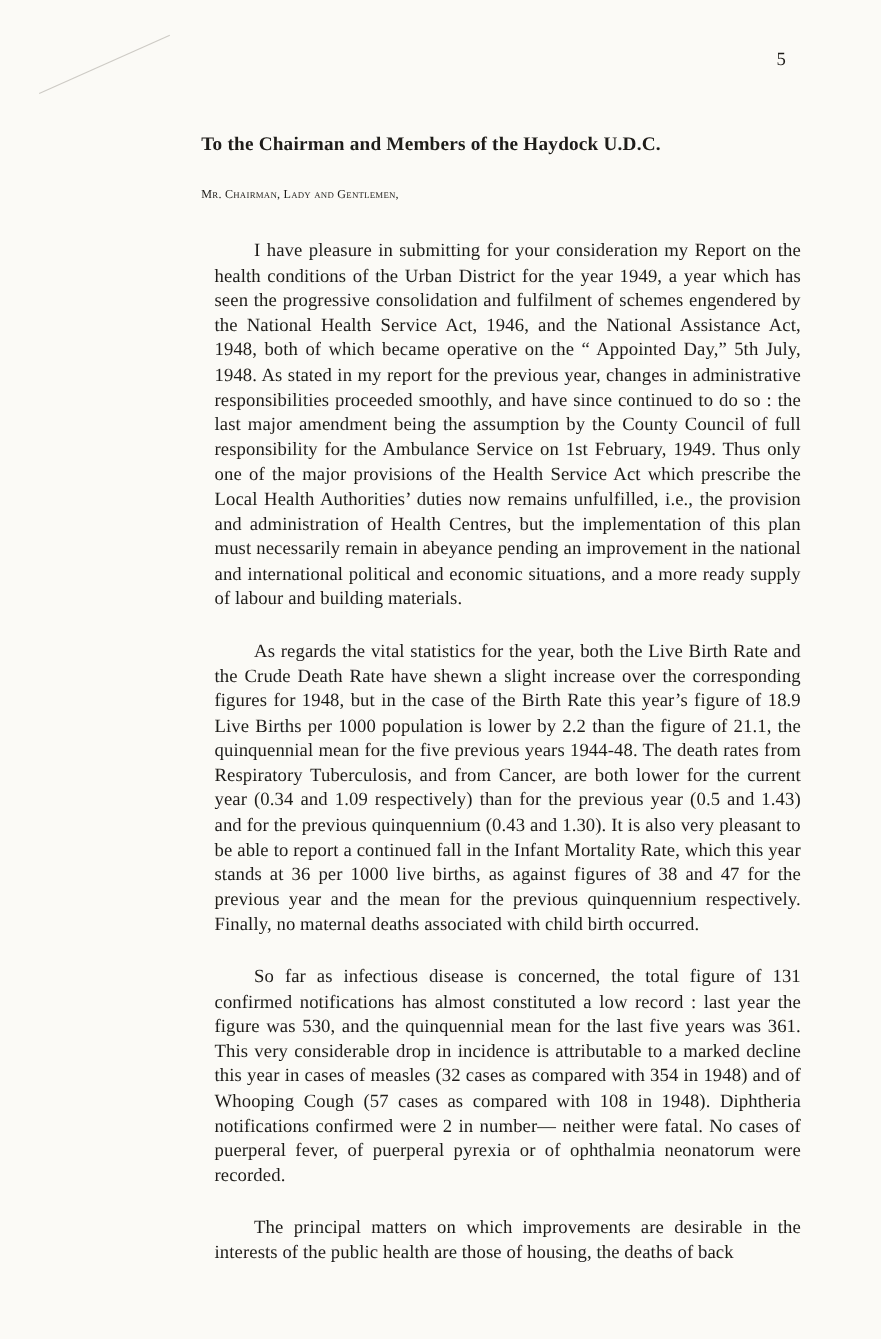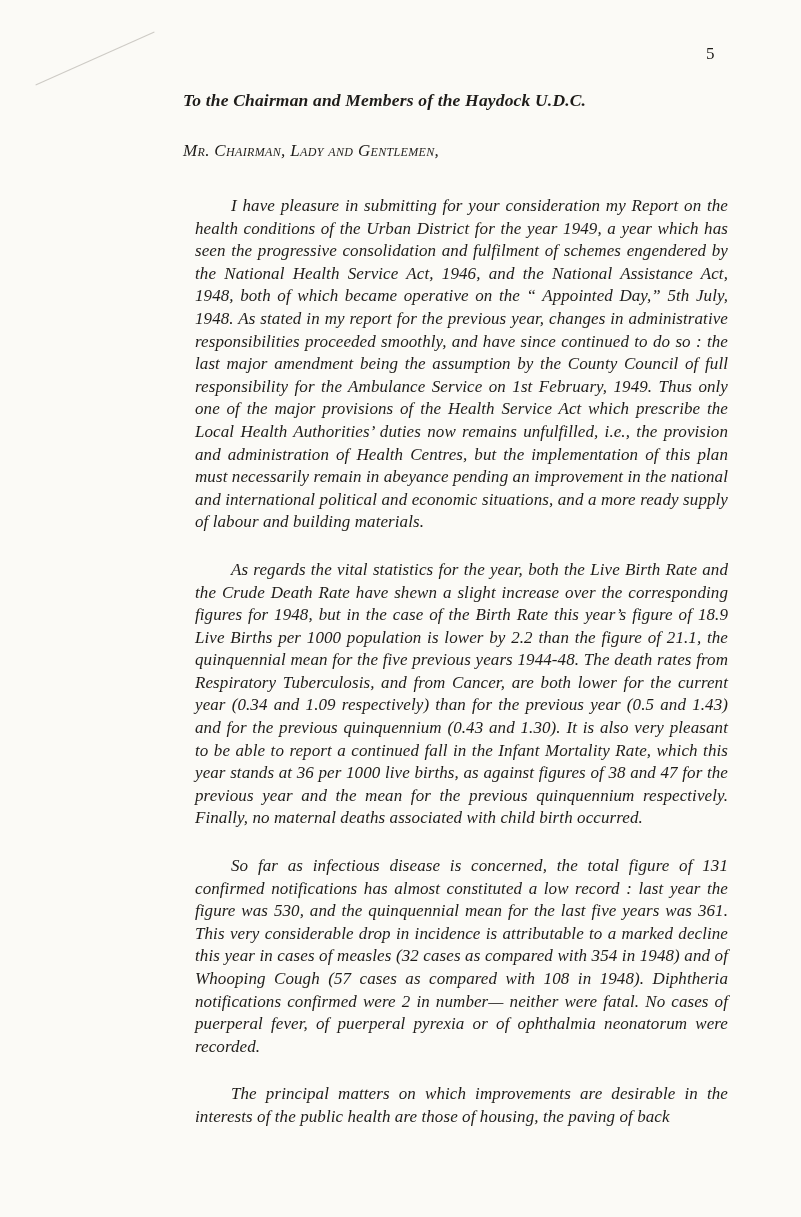--- a/index.html
+++ b/index.html
@@ -29,34 +29,33 @@
   }
   .page-number {
     position: absolute;
     top: 44px;
     left: 706px;
     font-size: 17px;
     letter-spacing: 0.02em;
   }
   .content {
     position: absolute;
-    top: 90px;
+    top: 120px;
     left: 183px;
     width: 545px;
-    font-style: italic;
   }
   .title {
     margin: 0 0 30px 0;
     font-size: 17.5px;
     font-weight: bold;
     letter-spacing: 0.01em;
   }
   .salutation {
     margin: 0 0 34px 0;
-    font-size: 17px;
+    font-size: 11px;
     font-variant: small-caps;
     letter-spacing: 0.02em;
   }
   .body-para {
     margin: 0 0 25px 12px;
     font-size: 17px;
     line-height: 22.6px;
     text-align: justify;
     text-indent: 36px;
     letter-spacing: 0.005em;
@@ -71,16 +70,16 @@
 <div class="page">
   <div class="scan-artifact"></div>
   <div class="page-number">5</div>
   <div class="content">
     <h1 class="title">To the Chairman and Members of the Haydock U.D.C.</h1>
     <p class="salutation">Mr. Chairman, Lady and Gentlemen,</p>
     <div>
         <p class="body-para">I have pleasure in submitting for your consideration my Report on the health conditions of the Urban District for the year 1949, a year which has seen the progressive consolidation and fulfilment of schemes engendered by the National Health Service Act, 1946, and the National Assistance Act, 1948, both of which became operative on the “ Appointed Day,” 5th July, 1948.  As stated in my report for the previous year, changes in administrative responsibilities proceeded smoothly, and have since continued to do so : the last major amendment being the assumption by the County Council of full responsibility for the Ambulance Service on 1st February, 1949.  Thus only one of the major provisions of the Health Service Act which prescribe the Local Health Authorities’ duties now remains unfulfilled, i.e., the provision and administration of Health Centres, but the implementation of this plan must necessarily remain in abeyance pending an improvement in the national and international political and economic situations, and a more ready supply of labour and building materials.</p>
         <p class="body-para">As regards the vital statistics for the year, both the Live Birth Rate and the Crude Death Rate have shewn a slight increase over the corresponding figures for 1948, but in the case of the Birth Rate this year’s figure of 18.9 Live Births per 1000 population is lower by 2.2 than the figure of 21.1, the quinquennial mean for the five previous years 1944-48.  The death rates from Respiratory Tuberculosis, and from Cancer, are both lower for the current year (0.34 and 1.09 respectively) than for the previous year (0.5 and 1.43) and for the previous quinquennium (0.43 and 1.30).  It is also very pleasant to be able to report a continued fall in the Infant Mortality Rate, which this year stands at 36 per 1000 live births, as against figures of 38 and 47 for the previous year and the mean for the previous quinquennium respectively.  Finally, no maternal deaths associated with child birth occurred.</p>
         <p class="body-para">So far as infectious disease is concerned, the total figure of 131 confirmed notifications has almost constituted a low record : last year the figure was 530, and the quinquennial mean for the last five years was 361.  This very considerable drop in incidence is attributable to a marked decline this year in cases of measles (32 cases as compared with 354 in 1948) and of Whooping Cough (57 cases as compared with 108 in 1948).  Diphtheria notifications confirmed were 2 in number— neither were fatal.  No cases of puerperal fever, of puerperal pyrexia or of ophthalmia neonatorum were recorded.</p>
-        <p class="body-para">The principal matters on which improvements are desirable in the interests of the public health are those of housing, the paving of back</p>
+        <p class="body-para">The principal matters on which improvements are desirable in the interests of the public health are those of housing, the deaths of back</p>
       </div>
   </div>
 </div>
 
 </body></html>

